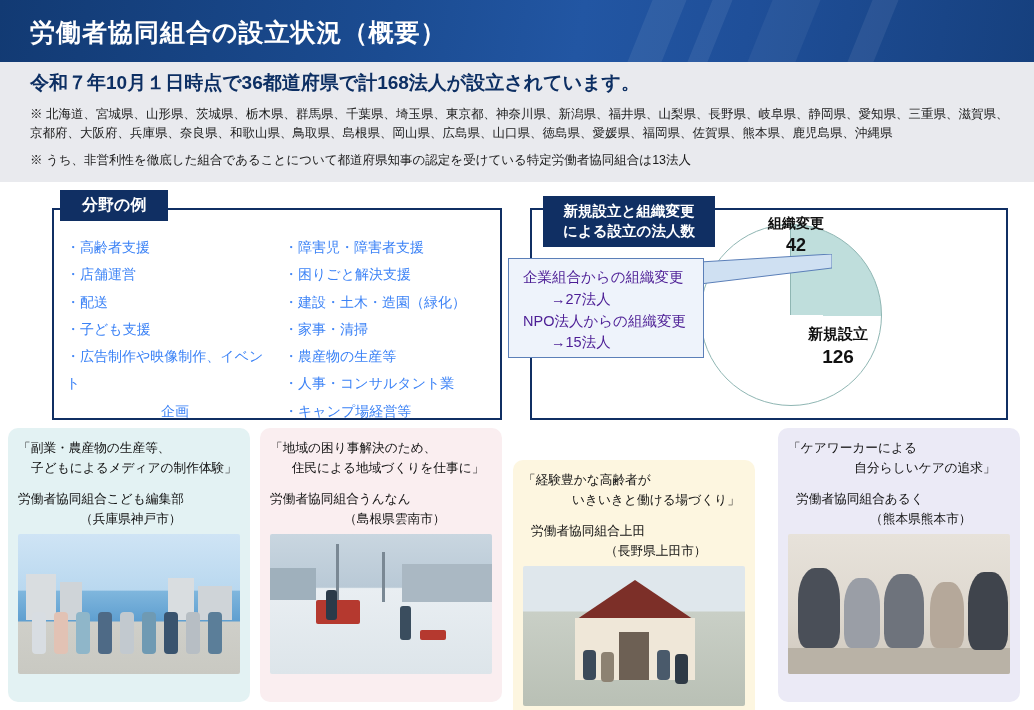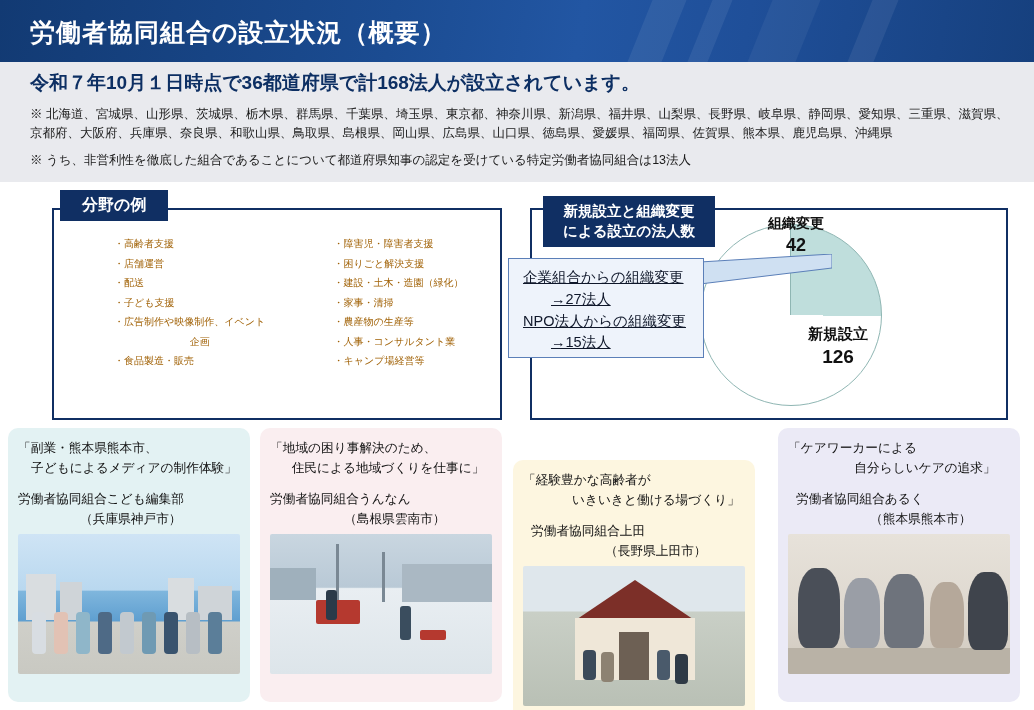--- a/index.html
+++ b/index.html
@@ -59,41 +59,41 @@
   .panel-tag {
     position: absolute; left: 60px; top: 190px;
     background: #102f63; color: #ffffff;
     font-size: 16px; font-weight: bold;
     padding: 5px 22px;
   }
   .fields {
     position: absolute; left: 52px; top: 222px; width: 450px; height: 198px;
     display: flex;
   }
-  .fields .col { padding: 12px 0 0 14px; font-size: 10px; color: #a16207; line-height: 1.95; margin-left: 48px; }
+  .fields .col { padding: 12px 0 0 14px; font-size: 14px; color: #3b82f6; line-height: 1.95; }
   .fields .col.a { width: 218px; }
   .fields .col.b { width: 232px; }
   .fields .sub { padding-left: 14px; text-align: center; }
 
   
   .right-panel {
     position: absolute; left: 530px; top: 208px; width: 478px; height: 212px;
     border: 2px solid #102f63; background: #ffffff;
   }
   .panel-tag2 {
     position: absolute; left: 543px; top: 196px; width: 172px;
     background: #102f63; color: #ffffff;
     font-size: 14.5px; font-weight: bold; text-align: center;
     padding: 5px 6px; line-height: 1.4;
   }
   .callout {
     position: absolute; left: 508px; top: 258px; width: 196px; height: 100px;
     background: #eef3fb; border: 1px solid #5b7fb8;
-    font-size: 14.5px; color: #0f172a; line-height: 1.5;
-    padding: 8px 6px 0 8px; text-align: center; z-index: 4; text-decoration: underline;
+    font-size: 14.5px; color: #4c1d95; line-height: 1.5;
+    padding: 8px 6px 0 8px; text-align: center; z-index: 4;
   }
   .callout .l { display: block; text-align: left; padding-left: 6px; }
   .callout .r { display: block; text-align: left; padding-left: 34px; }
   .leader {
     position: absolute; left: 700px; top: 254px; width: 132px; height: 40px; z-index: 3;
   }
 
   .pie-wrap { position: absolute; left: 700px; top: 224px; width: 182px; height: 182px; }
   .pie {
     position: absolute; left: 0; top: 0; width: 182px; height: 182px; border-radius: 50%;
@@ -228,21 +228,21 @@
     <div>組織変更</div>
     <div class="num">42</div>
   </div>
   <div class="lbl-new">
     <div>新規設立</div>
     <div class="num">126</div>
   </div>
 
   <div class="card c1">
     <div class="q">
-      <span>「副業・熊本県熊本市、</span>
+      <span>「副業・農産物の生産等、</span>
       <span class="l2" style="padding-left:10px">子どもによるメディアの制作体験」</span>
     </div>
     <div class="org">
       <span>労働者協同組合こども編集部</span>
       <span class="city" style="padding-left:62px">（兵庫県神戸市）</span>
     </div>
     <div class="photo">
       <div class="ph p1">
         <div class="bldg" style="left:8px; top:40px; width:30px; height:46px;"></div>
         <div class="bldg" style="left:42px; top:48px; width:22px; height:38px; background:#cfd4d8;"></div>

